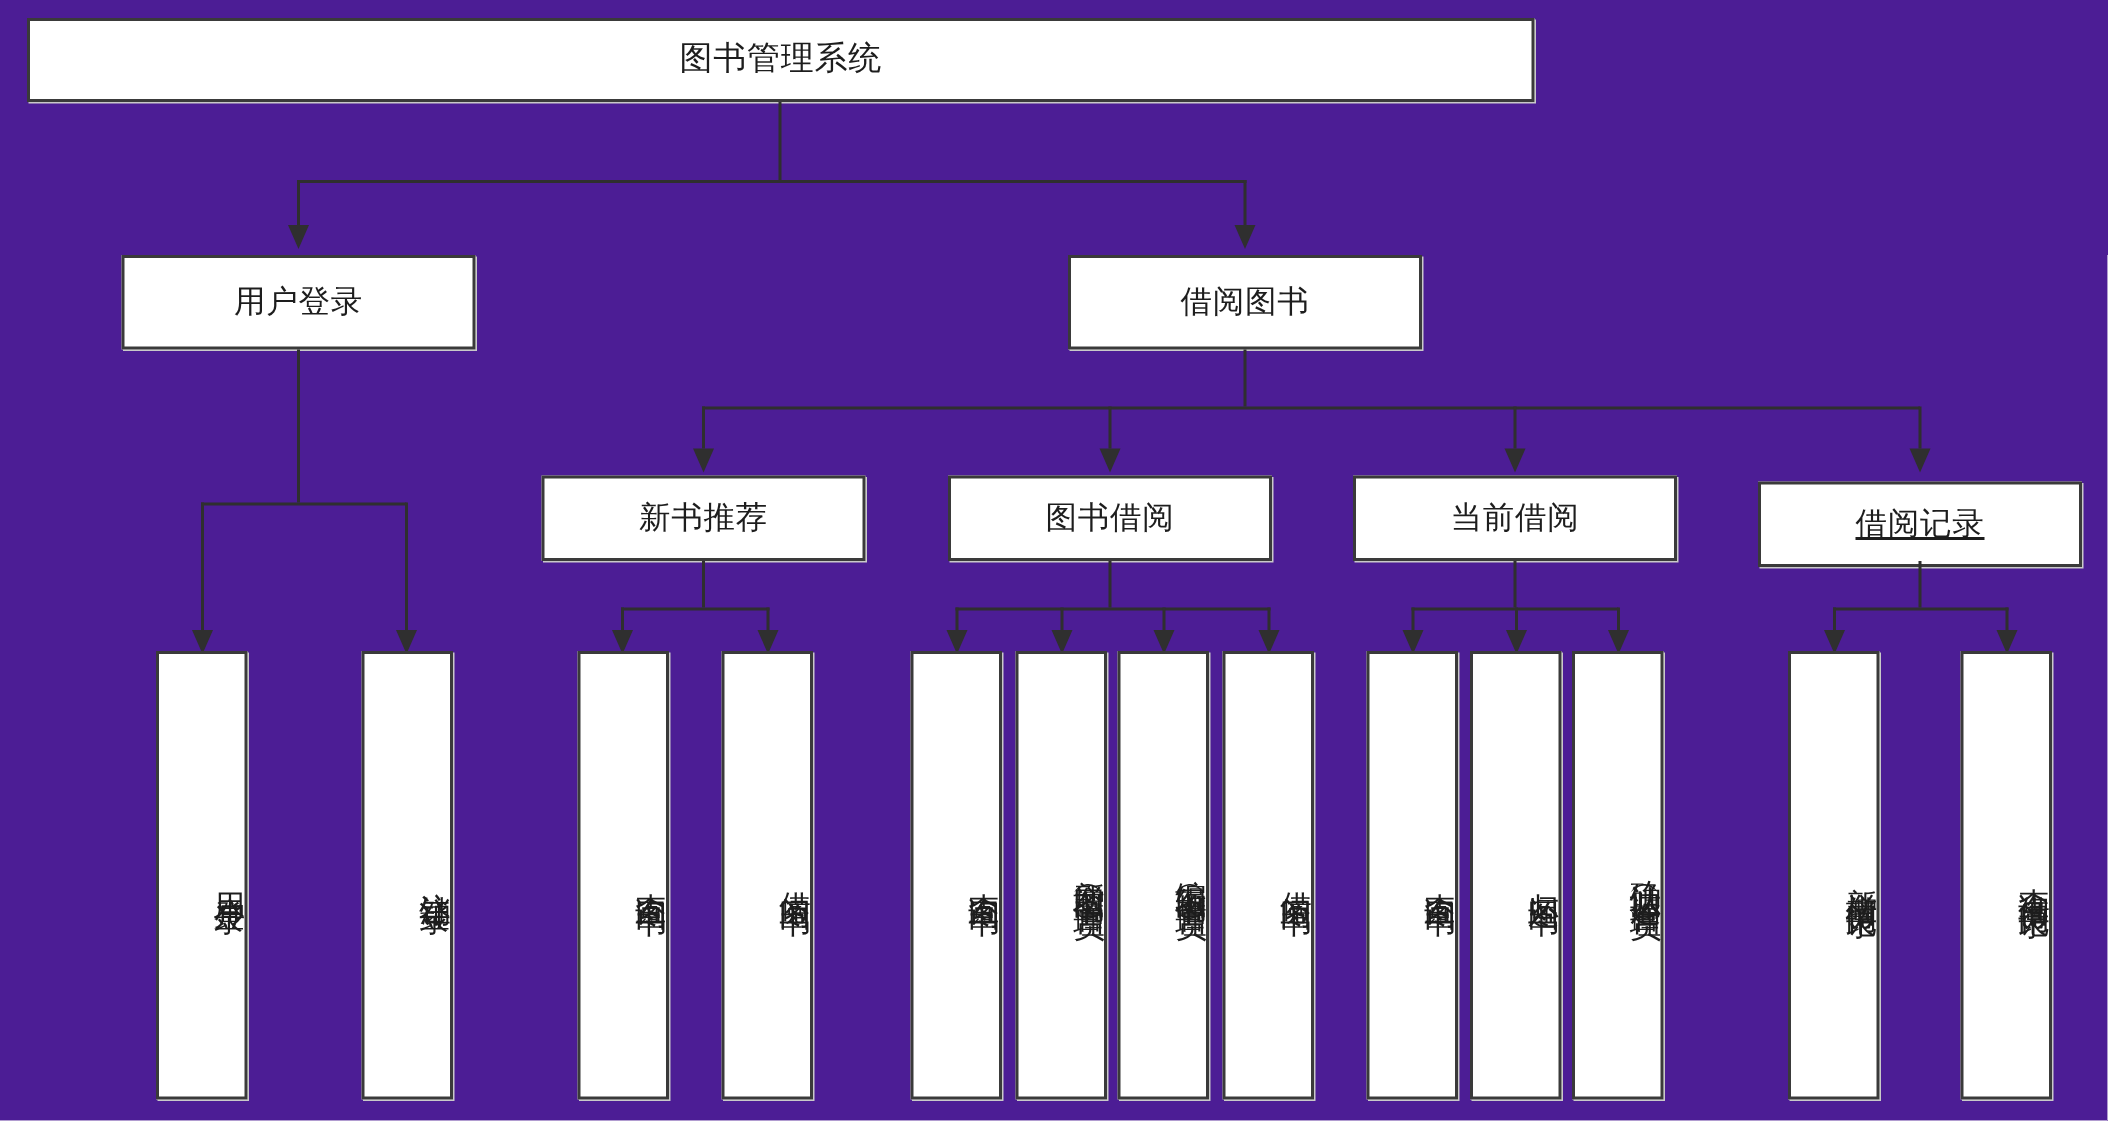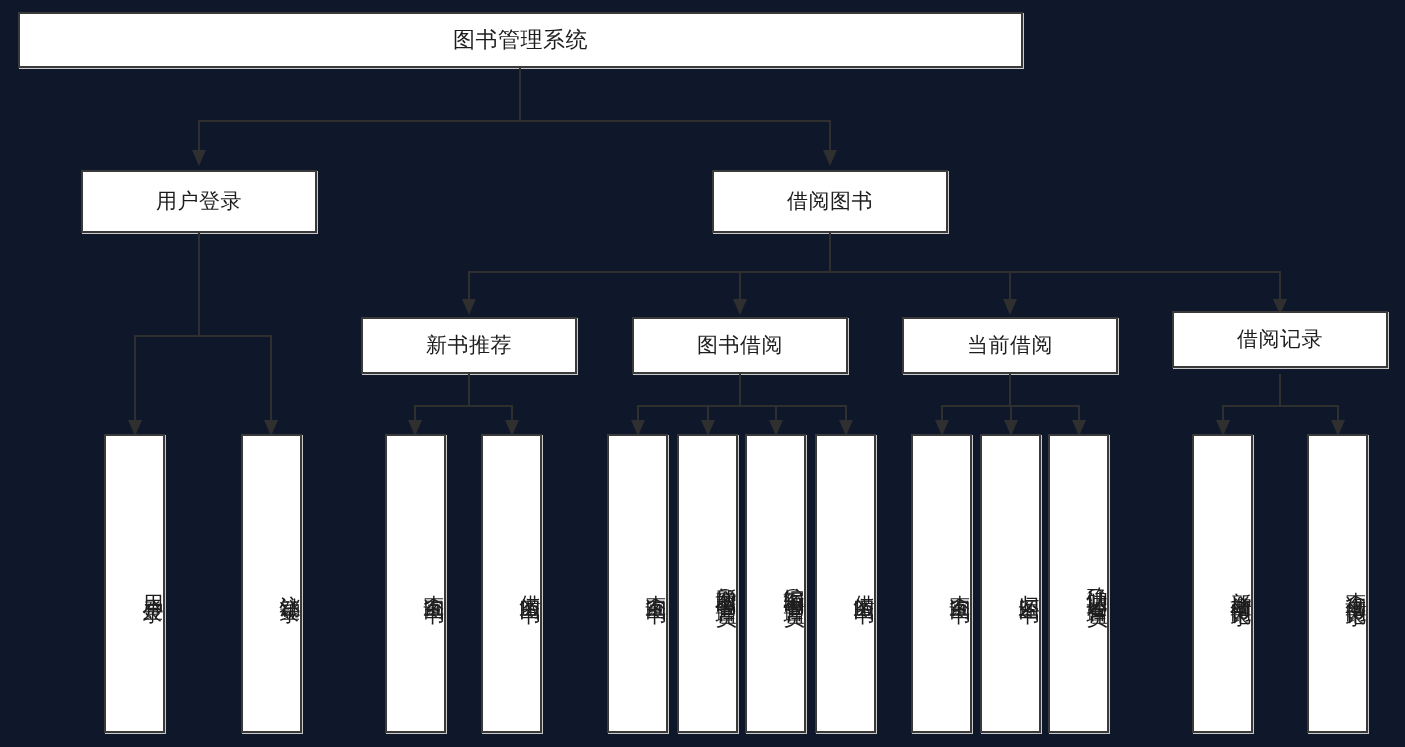--- a/index.html
+++ b/index.html
@@ -8,21 +8,21 @@
     padding: 0;
     background: #ffffff;
   }
   body {
     font-family: "DejaVu Sans", "Liberation Sans", sans-serif;
   }
   #canvas {
     position: relative;
     width: 1405px;
     height: 747px;
-    background: #0f172a;
+    background: #4c1d95;
     overflow: hidden;
   }
   
   .node {
     position: absolute;
     box-sizing: border-box;
     background: #ffffff;
     border: 2px solid #3a3a3a;
     box-shadow: 1px 1px 0 0 #c9c9c9;
     display: flex;
@@ -127,21 +127,21 @@
 
   <div class="node h" style="left:361px; top:317px; width:216px; height:57px;">
     <span>新书推荐</span>
   </div>
   <div class="node h" style="left:632px; top:317px; width:216px; height:57px;">
     <span>图书借阅</span>
   </div>
   <div class="node h" style="left:902px; top:317px; width:216px; height:57px;">
     <span>当前借阅</span>
   </div>
-  <div class="node h" style="left:1172px; top:311px; width:216px; height:57px;">
+  <div class="node h" style="left:1172px; top:321px; width:216px; height:57px;text-decoration:underline;">
     <span>借阅记录</span>
   </div>
 
   <div class="vline" style="left:468px; top:374px; height:31px;"></div>
   <div class="hline" style="left:414px; top:405px; width:99px;"></div>
   <div class="vline" style="left:414px; top:405px; height:15px;"></div>
   <div class="arrow" style="left:408px; top:420px;"></div>
   <div class="vline" style="left:511px; top:405px; height:15px;"></div>
   <div class="arrow" style="left:505px; top:420px;"></div>
 

